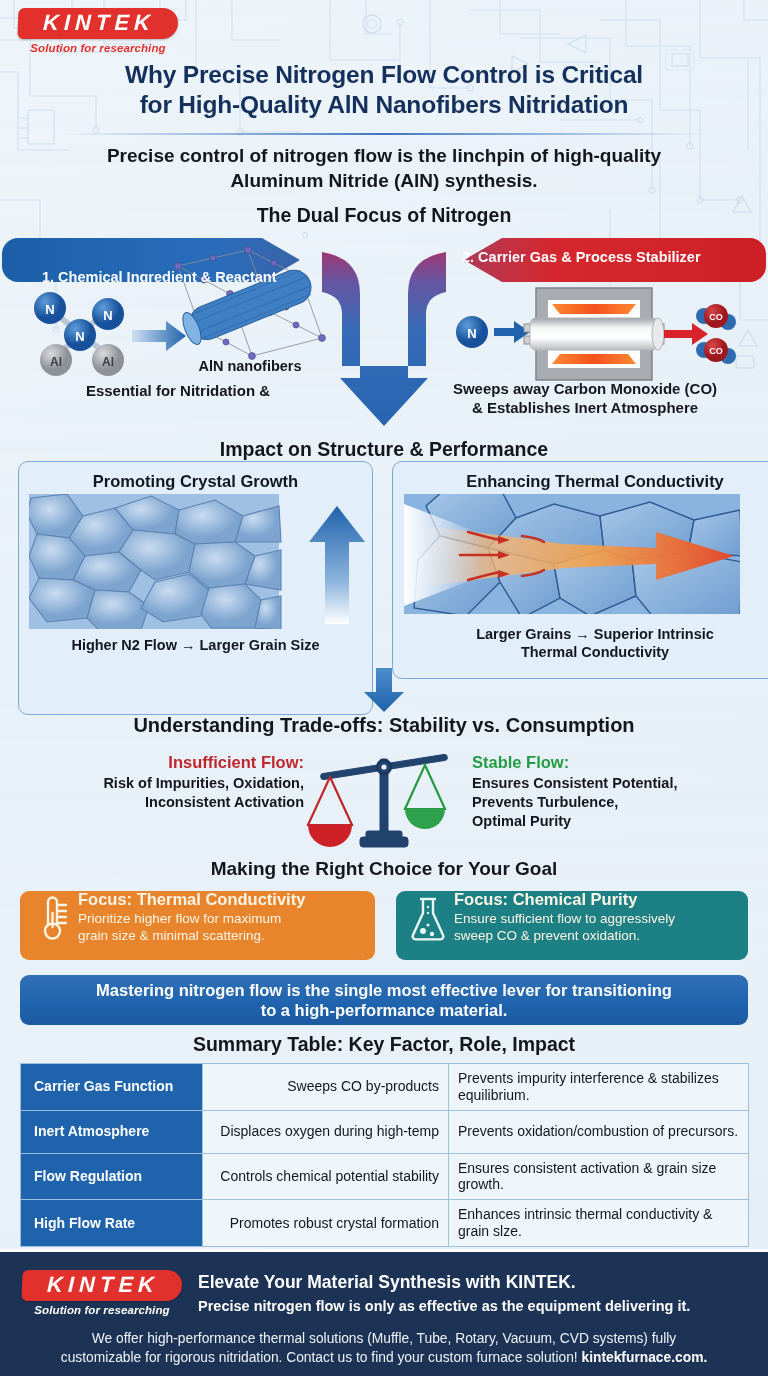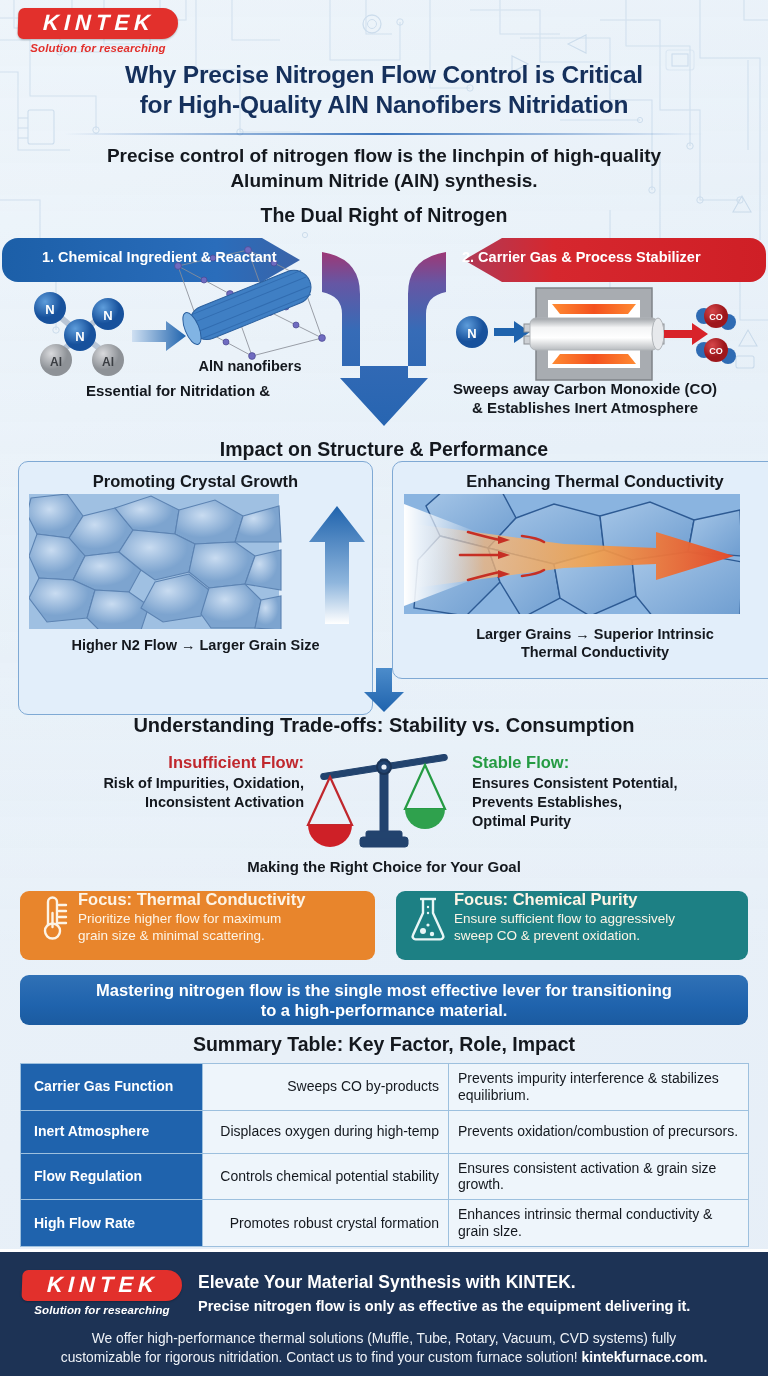--- a/index.html
+++ b/index.html
@@ -65,21 +65,21 @@
     color: #14181e; font-size: 19.5px; font-weight: bold;
   }
   #dual-head { top: 204px; }
 
   .dual-svg { position: absolute; left: 0; top: 232px; }
 
   .banner-txt {
     position: absolute; font-size: 14.5px; font-weight: bold; color: #fff;
     top: 249px;
   }
-  #banner-left-txt  { left: 42px; }
+  #banner-left-txt  { left: 42px; margin-top: 20px; }
   #banner-right-txt { left: 462px; }
 
   .cap {
     position: absolute; text-align: center; color: #14181e;
     font-size: 15px; font-weight: bold; line-height: 1.25;
   }
   #cap-left  { left: 18px; width: 320px; top: 382px; }
   #cap-right { left: 420px; width: 330px; top: 380px; }
   #aln-label { left: 160px; width: 180px; top: 357px; font-size: 14.5px; }
 
@@ -105,21 +105,21 @@
 
   
   #tradeoff-head { top: 714px; font-size: 20px; }
   .flow-col { position: absolute; top: 752px; }
   #flow-bad  { left: 12px;  width: 292px; text-align: right; }
   #flow-good { left: 472px; width: 280px; text-align: left; }
   .flow-lbl { font-size: 16.5px; font-weight: bold; line-height: 1.25; }
   .flow-body { font-size: 14.5px; font-weight: bold; color: #14181e; line-height: 1.26; margin-top: 1px; }
 
   
-  #choice-head { top: 858px; font-size: 15px; }
+  #choice-head { top: 858px; font-size: 19px; }
   .choice-card {
     position: absolute; top: 891px; height: 69px; border-radius: 9px;
     display: flex; align-items: center; padding: 0 8px 16px 10px;
   }
   #card-thermal { left: 20px;  width: 355px; background: #e8852c; }
   #card-purity  { left: 396px; width: 352px; background: #1d8084; }
   .card-ic { flex: 0 0 44px; display:flex; align-items:center; justify-content:center; }
   .card-tx { flex: 1; padding-left: 4px; }
   .card-h { color: #fdf4e6; font-size: 16.5px; font-weight: bold; line-height: 1.18; }
   .card-p { color: #fdf4e6; font-size: 13.5px; line-height: 1.24; margin-top: 1px; }
@@ -255,21 +255,21 @@
   <div class="title">
     <div>Why Precise Nitrogen Flow Control is Critical</div>
     <div>for High-Quality AlN Nanofibers Nitridation</div>
   </div>
   <div class="title-rule"></div>
   <div class="subtitle">
     <div>Precise control of nitrogen flow is the linchpin of high-quality</div>
     <div>Aluminum Nitride (AlN) synthesis.</div>
   </div>
 
-  <div class="sec-head" id="dual-head">The Dual Right of Nitrogen</div>
+  <div class="sec-head" id="dual-head">The Dual Focus of Nitrogen</div>
 
   <svg class="dual-svg" width="768" height="205" viewBox="0 0 768 205">
     <defs>
       <linearGradient id="gBlueBan" x1="0" y1="0" x2="1" y2="0">
         <stop offset="0%" stop-color="#1c5fa8"></stop>
           <stop offset="72%" stop-color="#2a6dbb"></stop>
         <stop offset="100%" stop-color="#3a63a8"></stop>
       </linearGradient>
       <linearGradient id="gRedBan" x1="1" y1="0" x2="0" y2="0">
         <stop offset="0%" stop-color="#cf1f26"></stop>
@@ -517,21 +517,21 @@
   <div class="sec-head" id="tradeoff-head">Understanding Trade-offs: Stability vs. Consumption</div>
 
   <div class="flow-col" id="flow-bad">
     <div class="flow-lbl" style="color:#c0272d">Insufficient Flow:</div>
     <div class="flow-body">Risk of Impurities, Oxidation,</div>
     <div class="flow-body">Inconsistent Activation</div>
   </div>
   <div class="flow-col" id="flow-good">
     <div class="flow-lbl" style="color:#259b43">Stable Flow:</div>
     <div class="flow-body">Ensures Consistent Potential,</div>
-    <div class="flow-body">Prevents Establishes,</div>
+    <div class="flow-body">Prevents Turbulence,</div>
     <div class="flow-body">Optimal Purity</div>
   </div>
 
   <svg width="170" height="110" viewBox="0 0 170 110" style="position:absolute;left:300px;top:745px;">
     <g stroke="#22436e" fill="#22436e">
       <rect x="80" y="14" width="8" height="78" rx="2"></rect>
       <rect x="60" y="92" width="48" height="10" rx="3"></rect>
       <rect x="66" y="86" width="36" height="8" rx="2"></rect>
       <g transform="rotate(-9 84 22)">
         <rect x="20" y="19" width="128" height="6" rx="3"></rect>

